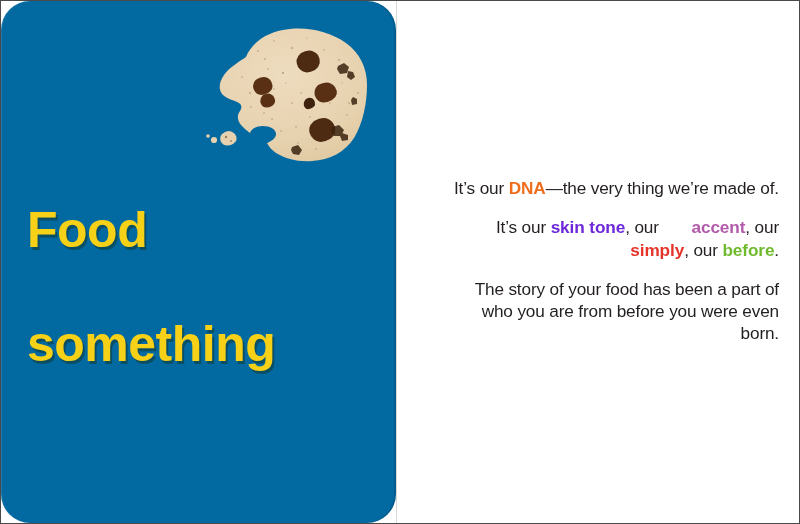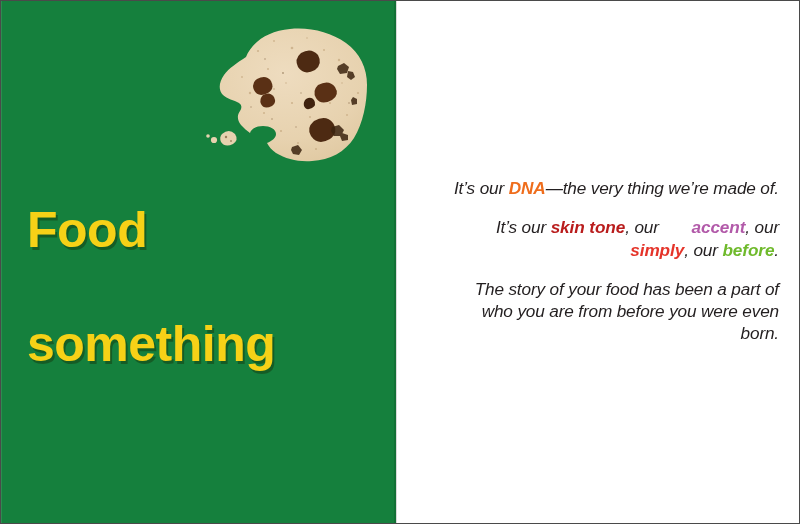--- a/index.html
+++ b/index.html
@@ -18,22 +18,23 @@
     box-sizing:border-box;
     border:1px solid #4a4a4a;
   }
 
   
   #left-page{
     position:absolute;
     left:0; top:0;
     width:395px;
     height:100%;
-    background:#15803d;
+    background:#0369a1;
     box-shadow:inset -2px 0 0 rgba(0,0,0,.12), inset 1px 0 0 rgba(255,255,255,.10);
+    border-radius:29px;
   }
 
   
   #headline{
     position:absolute;
     left:26px;
     top:144px;
     width:360px;
     color:#f6d117;
     font-size:50px;
@@ -70,27 +71,27 @@
     right:20px;
     top:176px;
     width:330px;
     text-align:right;
     color:#231f20;
     font-size:17.2px;
     line-height:22.3px;
     font-weight:400;
     letter-spacing:-0.15px;
   }
-  #right-copy .para{margin:0 0 17px 0;font-style:italic;}
+  #right-copy .para{margin:0 0 17px 0;}
   #right-copy .para:last-child{margin-bottom:0;}
   #right-copy .para.p3{margin-top:14px;}
 
   .kw{font-weight:700;letter-spacing:-0.1px;}
   .kw-dna{color:#ef6d1c;}
-  .kw-skin{color:#b91c1c;}
+  .kw-skin{color:#6d28d9;}
   .kw-accent{color:#b25aa9;margin-left:28px;}
   .kw-culture{color:#e5342a;}
   .kw-history{color:#6fba2c;}
 
   
   #gutter{
     position:absolute;
     left:395px; top:0;
     width:3px; height:100%;
     background:linear-gradient(90deg,rgba(0,0,0,.18),rgba(0,0,0,0));

